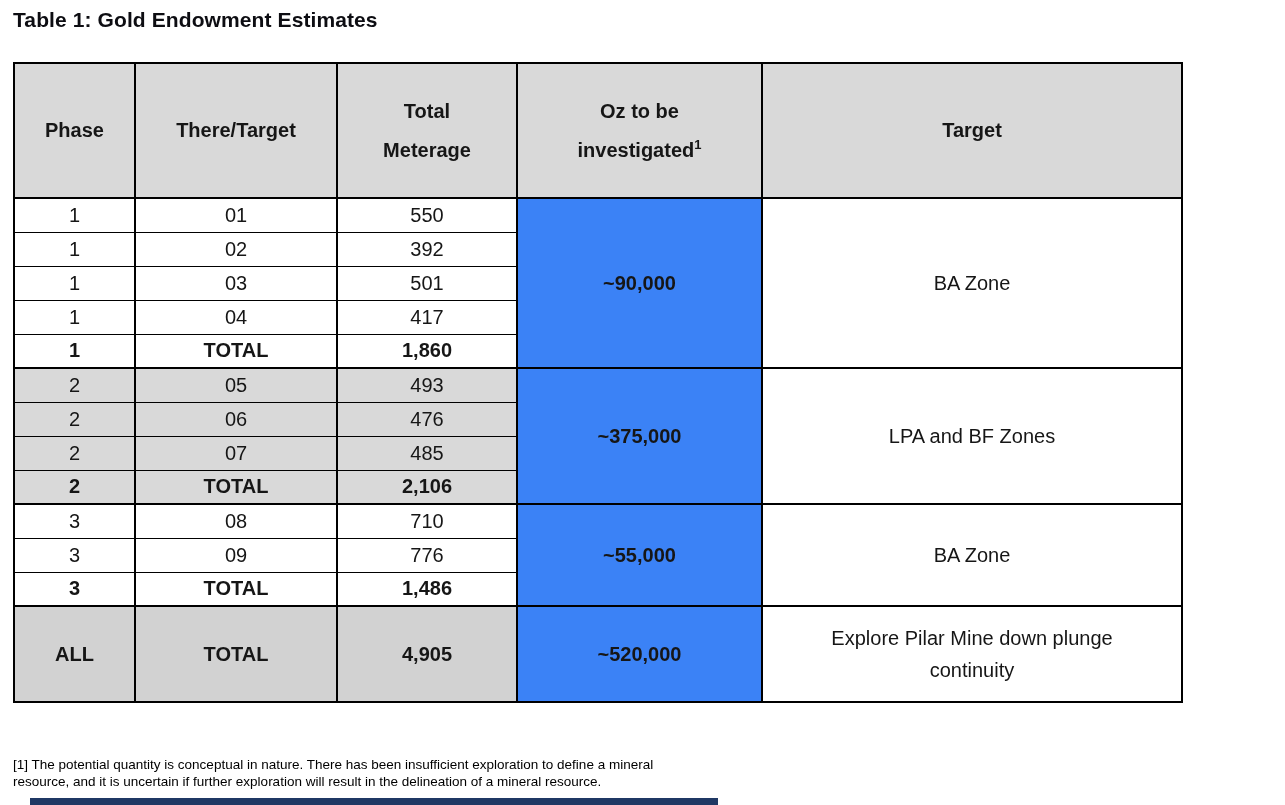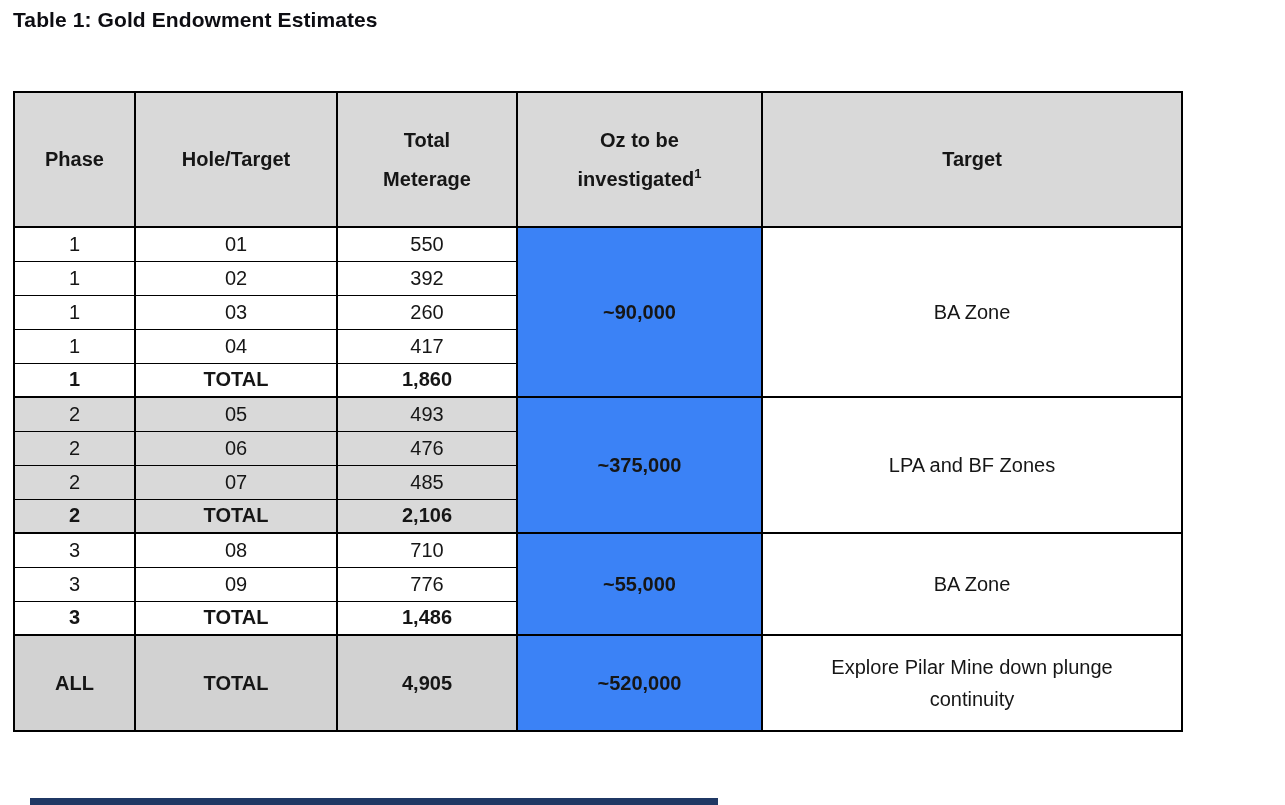--- a/index.html
+++ b/index.html
@@ -8,21 +8,20 @@
     font-family:"Liberation Sans", sans-serif;color:#161616;overflow:hidden;
   }
   .doc-title{
     position:absolute;left:13px;top:8px;
     font-size:21px;font-weight:bold;color:#0d0d12;letter-spacing:0.1px;
   }
   table.endowment{
     position:absolute;left:13px;top:62px;width:1168px;
     border-collapse:collapse;table-layout:fixed;
     border:2px solid #000;
-    margin-top:29px;
   }
   col.c-phase{width:121px}
   col.c-hole{width:202px}
   col.c-met{width:180px}
   col.c-oz{width:245px}
   col.c-tgt{width:420px}
   th,td{
     border-left:2px solid #000;border-right:2px solid #000;
     border-top:1px solid #000;border-bottom:1px solid #000;
     text-align:center;vertical-align:middle;
@@ -62,21 +61,21 @@
   <colgroup>
     <col class="c-phase">
       <col class="c-hole">
       <col class="c-met">
       <col class="c-oz">
       <col class="c-tgt">
   </colgroup>
   <thead>
     <tr>
       <th>Phase</th>
-      <th>Hole/Target</th>
+      <th>There/Target</th>
       <th>
         <span>Total</span><br>
         <span>Meterage</span>
       </th>
       <th>
         <span>Oz to be</span><br>
         <span>investigated</span><sup>1</sup>
       </th>
       <th>Target</th>
     </tr>
@@ -91,21 +90,21 @@
       <td class="tgt-cell" rowspan="5">BA Zone</td>
     </tr>
     <tr>
       <td>1</td>
       <td>02</td>
       <td>392</td>
     </tr>
     <tr>
       <td>1</td>
       <td>03</td>
-      <td>260</td>
+      <td>501</td>
     </tr>
     <tr>
       <td>1</td>
       <td>04</td>
       <td>417</td>
     </tr>
     <tr class="total-row">
       <td>1</td>
       <td>TOTAL</td>
       <td>1,860</td>
@@ -156,15 +155,17 @@
       <td class="sh">ALL</td>
       <td class="sh">TOTAL</td>
       <td class="sh">4,905</td>
       <td class="oz-cell">~520,000</td>
       <td class="tgt-cell">Explore Pilar Mine down plunge continuity</td>
     </tr>
   </tbody>
 </table>
 
 <div class="footnote">
+  <div>[1] The potential quantity is conceptual in nature. There has been insufficient exploration to define a mineral</div>
+  <div>resource, and it is uncertain if further exploration will result in the delineation of a mineral resource.</div>
 </div>
 
 <div class="cutoff-bar"></div>
 
 </body></html>

